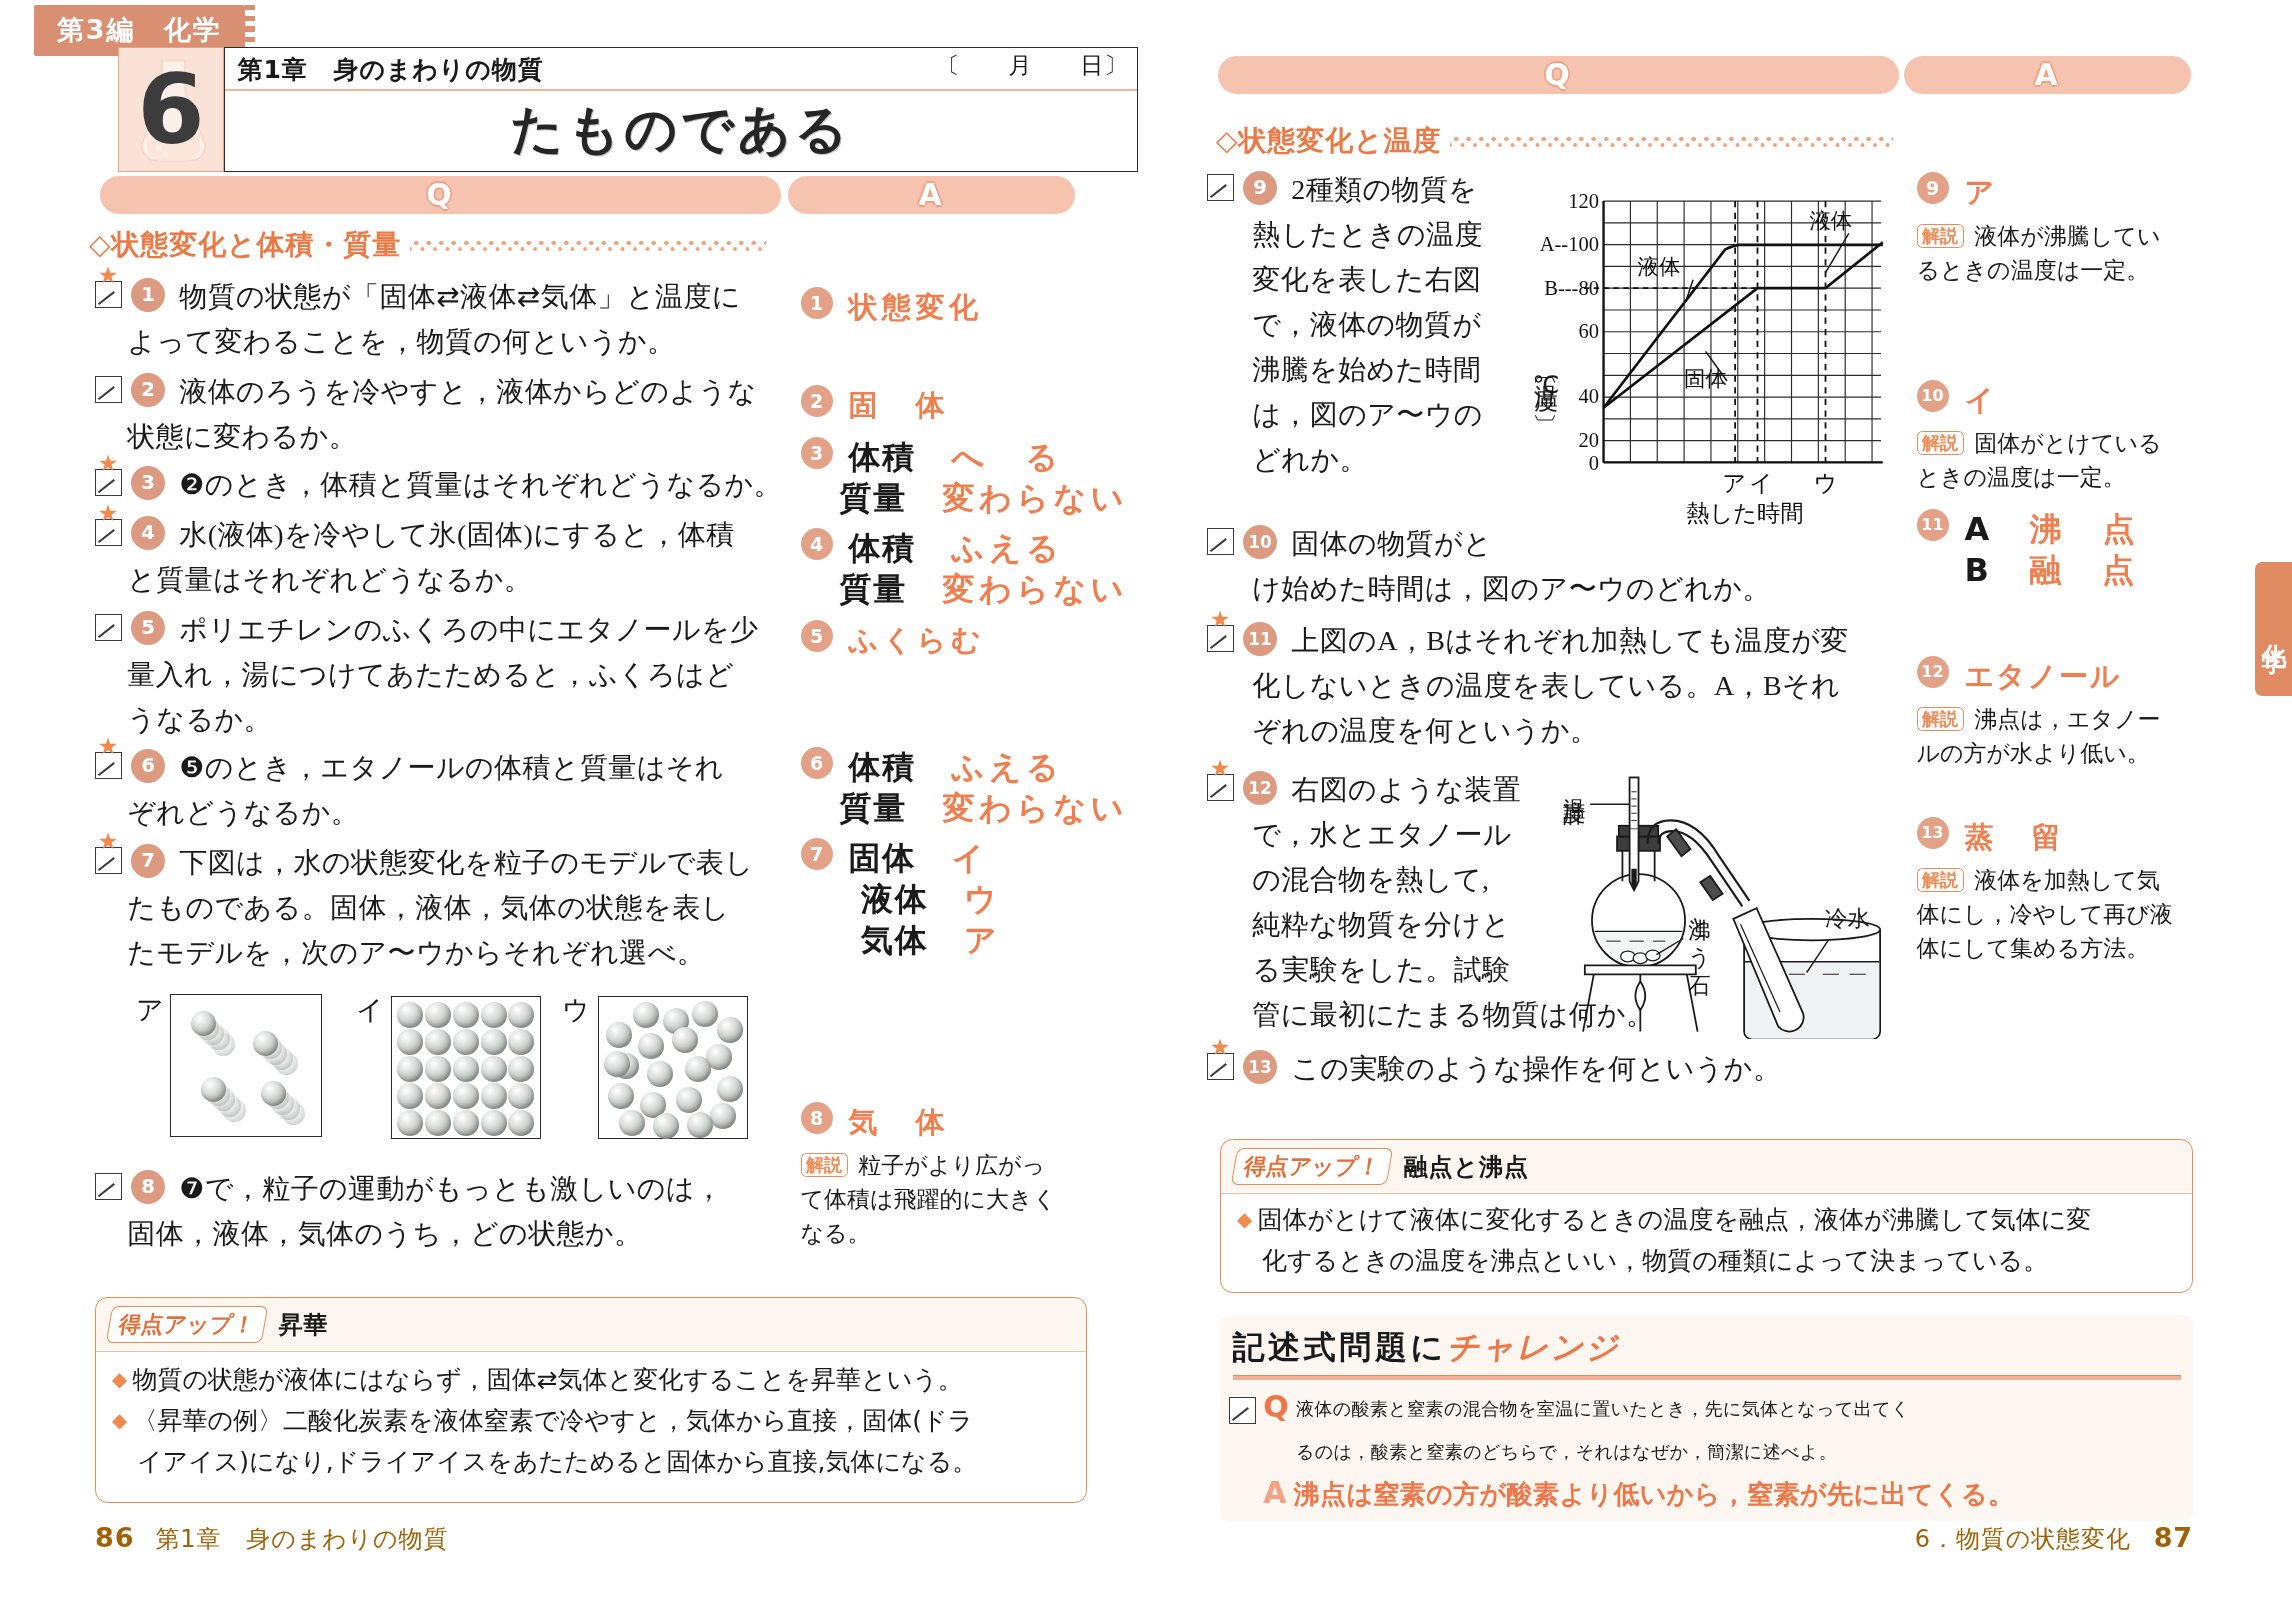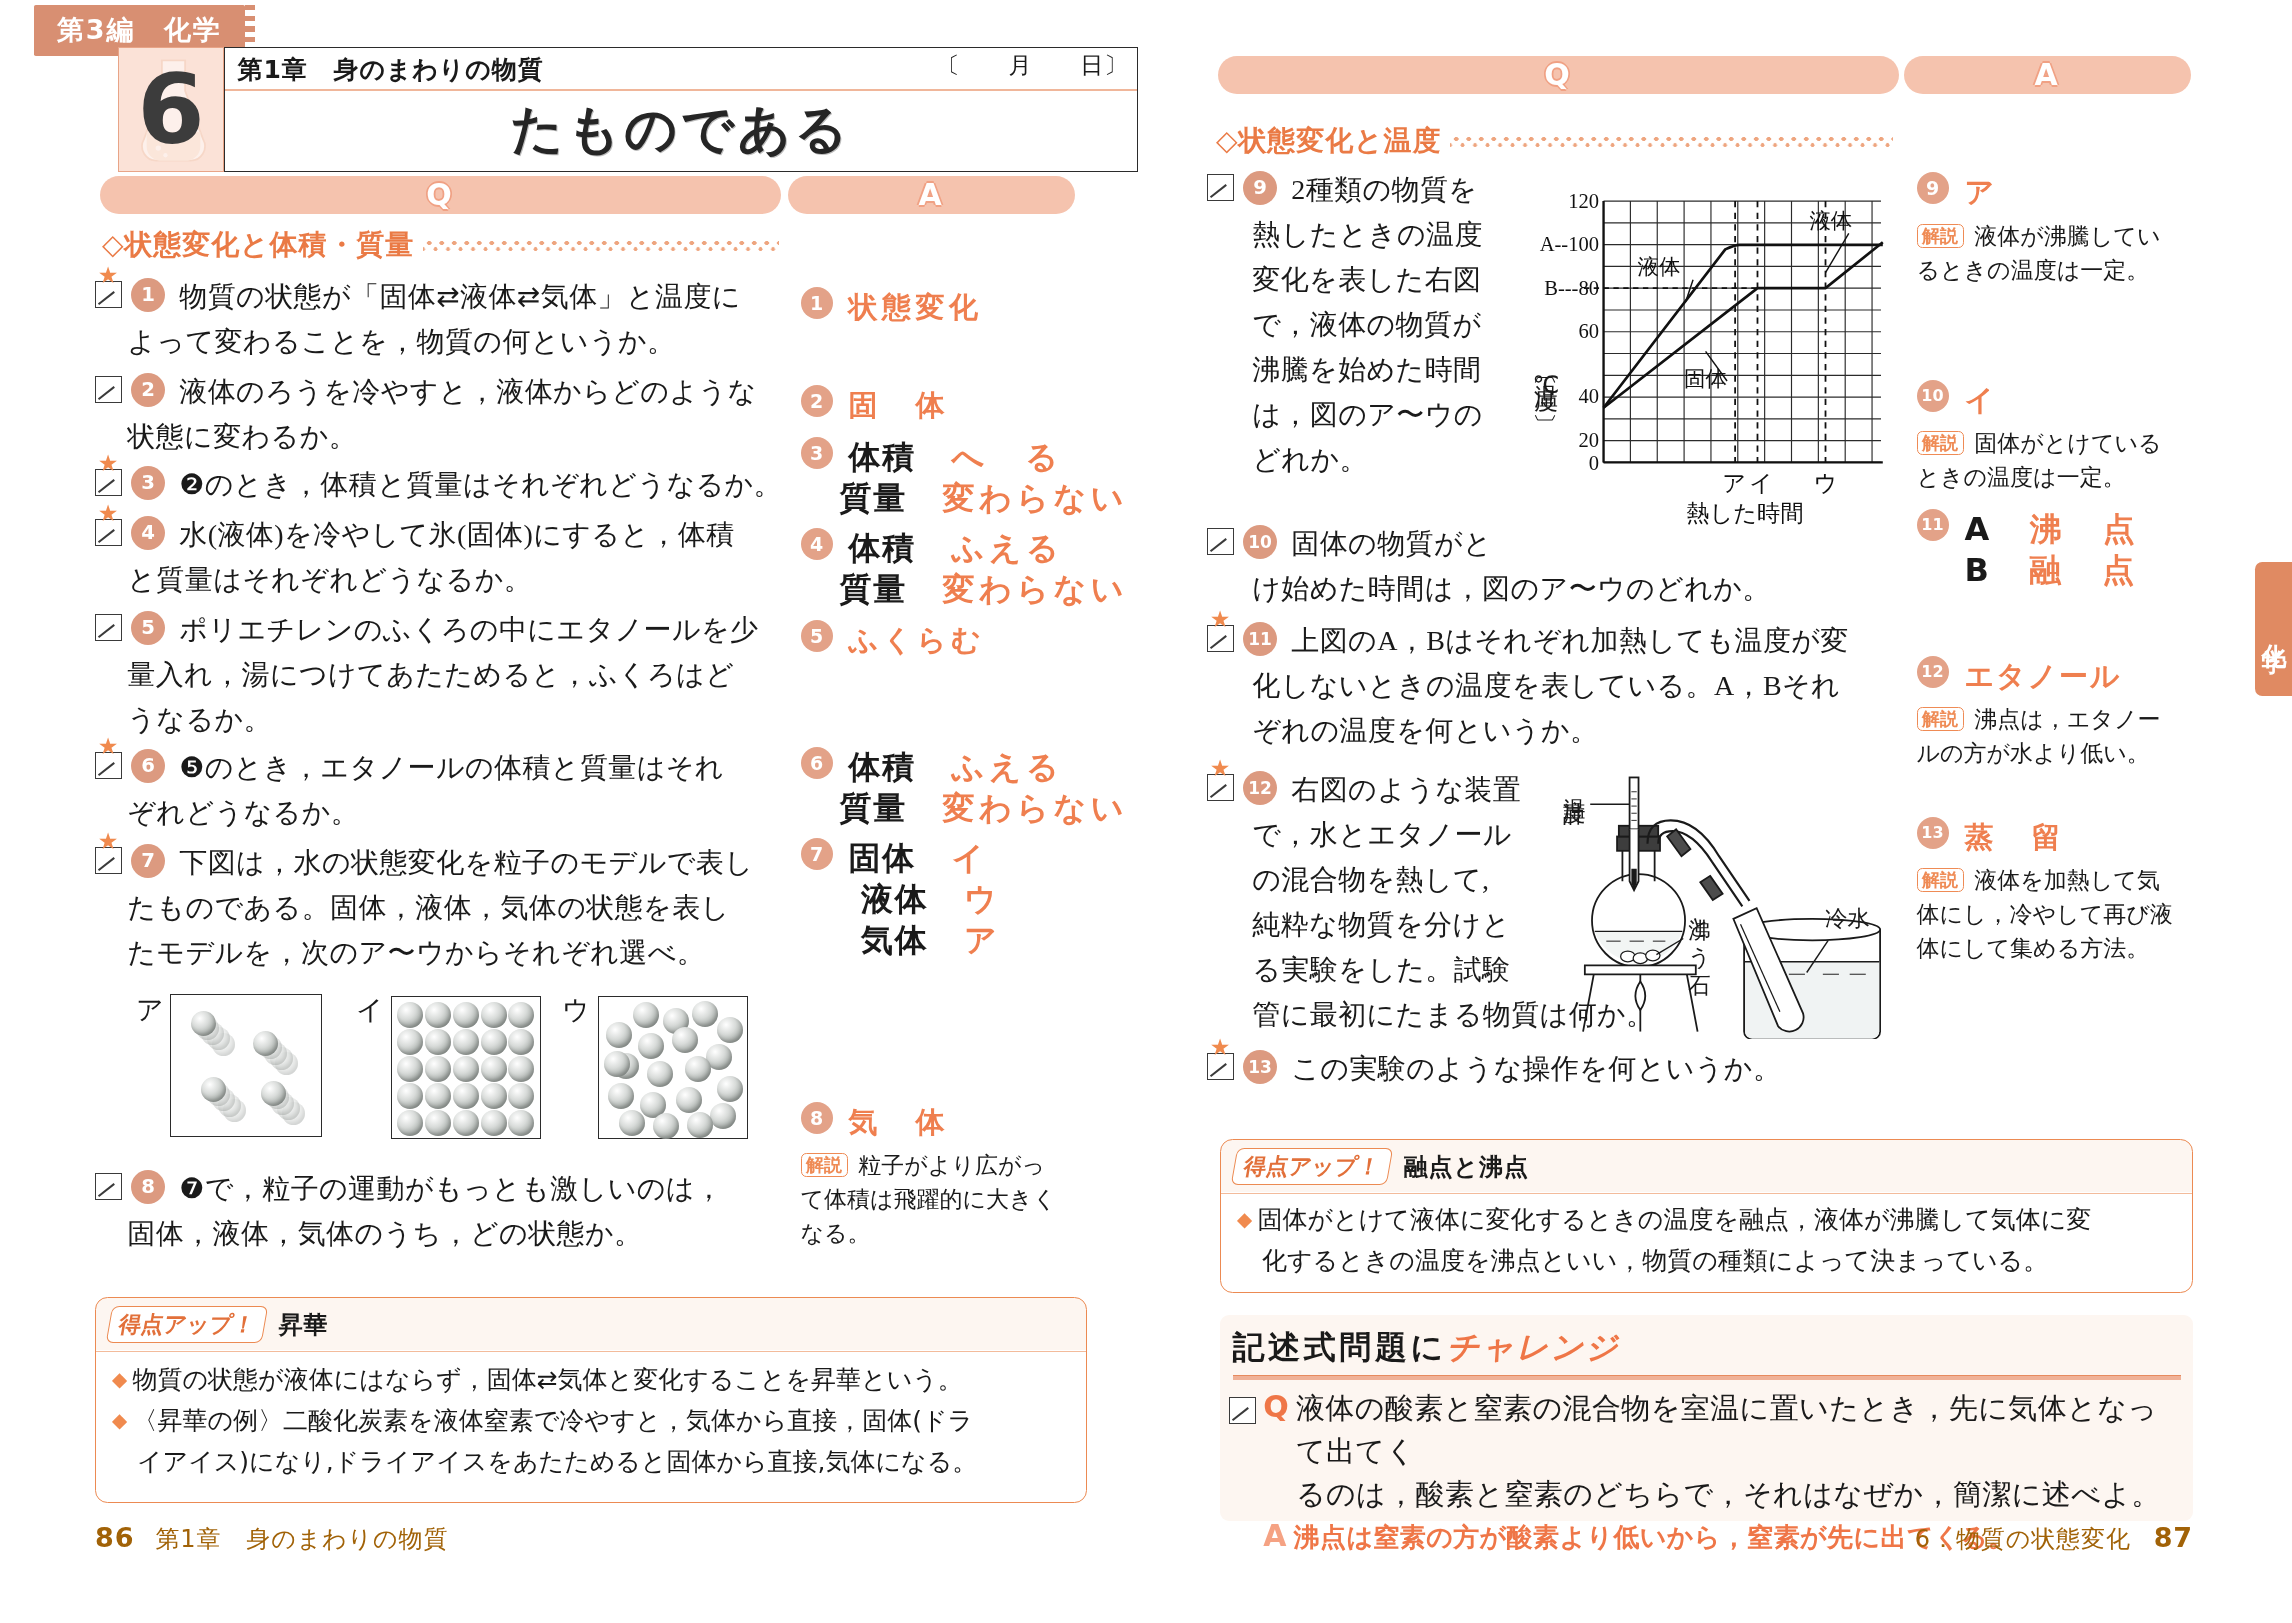--- a/index.html
+++ b/index.html
@@ -203,21 +203,21 @@
   .chal-q { display:flex; align-items:flex-start; padding:7.2px 12.5px 0 9px; }
   .big-q {
     font-family:"DejaVu Sans", sans-serif; font-weight:bold; font-size:30px;
     color:#ef7647; margin:0 7.2px 0 7.2px; line-height:39px;
   }
   .big-a {
     font-family:"DejaVu Sans", sans-serif; font-weight:bold; font-size:30px;
     color:#f5a283; margin:0 7.2px 0 7.2px; line-height:39px;
   }
   .chal-text {
-    font-family:"DejaVu Sans", sans-serif; font-size:29px; line-height:43px;
+    font-family:"DejaVu Sans", sans-serif; font-size:18px; line-height:43px;
     letter-spacing:0.4px;
   }
   .chal-ans {
     font-family:"DejaVu Sans", sans-serif; font-weight:bold; font-size:26px;
     line-height:43px; color:#ef7647; letter-spacing:0.4px;
   }
 
   
   .footer {
     position:absolute; font-family:"DejaVu Sans", sans-serif; font-size:24px;
@@ -279,21 +279,21 @@
   </div>
 
   <div class="banner" style="left:100px; top:176px; width:681px;">
     <div class="tag" style="left:315px;">Q</div>
   </div>
 
   <div class="banner" style="left:788px; top:176px; width:287px;">
     <div class="tag" style="left:118px;">A</div>
   </div>
 
-  <div class="sec-head" style="left:102px; top:226px; width:677px;text-align:right;">
+  <div class="sec-head" style="left:89px; top:226px; width:677px;text-align:right;">
     <span>◇状態変化と体積・質量</span>
     <span class="dots"></span>
   </div>
 
   <div class="qrow" style="left:95px; top:274px; width:708px;">
     <div class="chk">
         <span class="star">★</span>
       </div>
     <div class="qnum">1</div>
     <div class="qtext">

